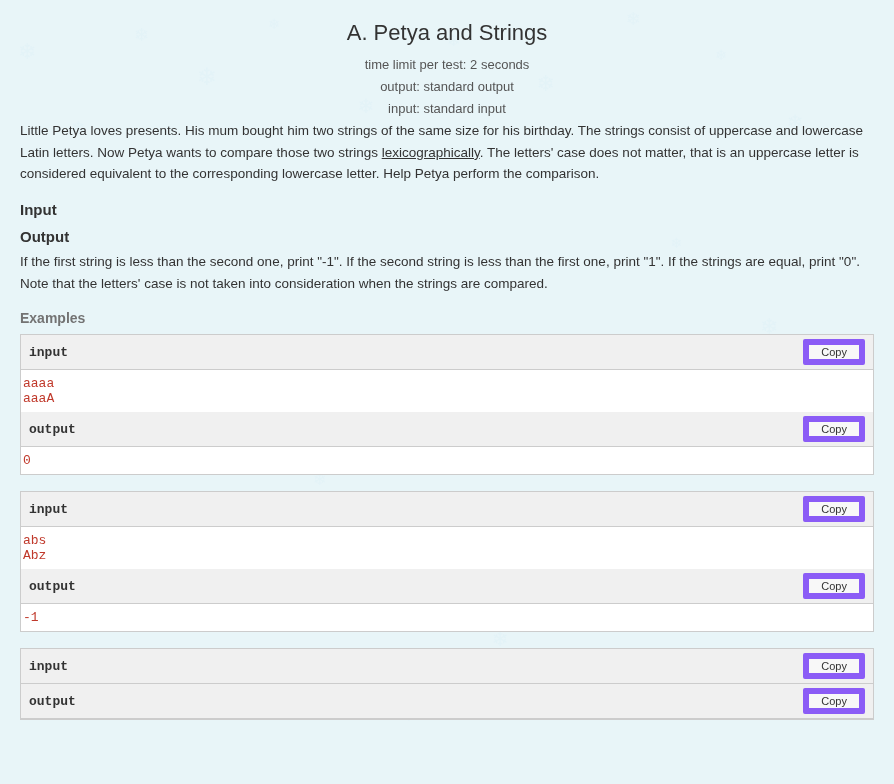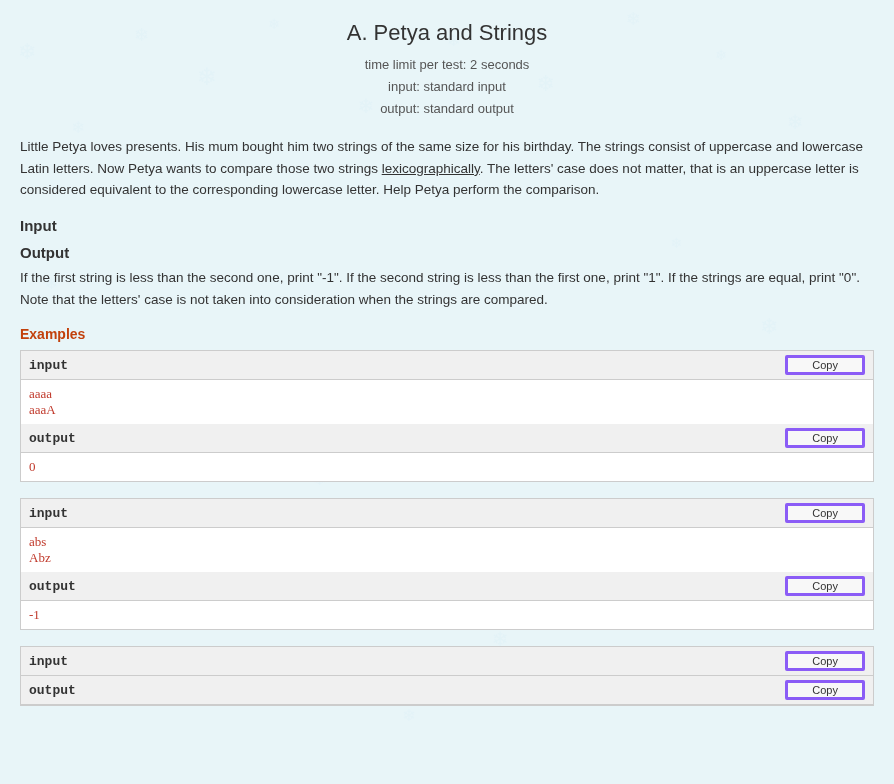--- a/index.html
+++ b/index.html
@@ -47,21 +47,20 @@
       font-weight: normal;
       color: #333;
       margin-bottom: 8px;
     }
 
     .meta-info {
       text-align: center;
       font-size: 13px;
       color: #555;
       line-height: 1.7;
-      margin-bottom: 16px;
     }
 
     .problem-text {
       font-size: 13.5px;
       line-height: 1.6;
       color: #333;
       margin-bottom: 16px;
     }
 
     .underline {
@@ -79,21 +78,21 @@
 
     .section-body {
       font-size: 13.5px;
       line-height: 1.6;
       margin-bottom: 16px;
     }
 
     .examples-title {
       font-size: 14px;
       font-weight: bold;
-      color: #c2410c;
+      color: #737373;
       margin-bottom: 8px;
     }
 
     .example-block {
       margin-bottom: 16px;
       border: 1px solid #ccc;
     }
 
     .example-header {
       display: flex;
@@ -106,32 +105,32 @@
 
     .example-header-label {
       font-family: 'Courier New', monospace;
       font-size: 13px;
       font-weight: bold;
       color: #333;
     }
 
     .copy-button {
       font-size: 11px;
-      padding: 1px 24px;
+      padding: 1px 12px;
       background: #f8f8f8;
-      border: 3px solid #8b5cf6;
+      border: 6px solid #8b5cf6;
       color: #333;
       cursor: pointer;
       border-radius: 2px;
     }
 
     .example-content {
       background: #fff;
-      padding: 6px 8px;
-      font-family: Liberation Serif, serif;
+      padding: 6px 2px;
+      font-family: Liberation Mono, monospace;
       font-size: 13px;
       color: #c0392b;
       min-height: 24px;
     }
   </style>
 </head>
 <body>
 
 <div class="snowflakes" aria-hidden="true">
   <span class="snowflake" style="left:2%;top:5%;font-size:22px;">❄</span>
@@ -160,22 +159,22 @@
   <span class="snowflake" style="left:35%;top:60%;font-size:16px;">❄</span>
   <span class="snowflake" style="left:65%;top:65%;font-size:22px;">❄</span>
 </div>
 
 <div class="content">
 
   <h1 class="problem-title">A. Petya and Strings</h1>
 
   <div class="meta-info">
     <div>time limit per test: 2 seconds</div>
+    <div>output: standard output</div>
     <div>input: standard input</div>
-    <div>output: standard output</div>
   </div>
 
   <p class="problem-text">
     Little Petya loves presents. His mum bought him two strings of the same size for his birthday. The strings consist of uppercase and lowercase Latin letters. Now Petya wants to compare those two strings <span class="underline">lexicographically</span>. The letters' case does not matter, that is an uppercase letter is considered equivalent to the corresponding lowercase letter. Help Petya perform the comparison.
   </p>
 
   <div class="section-title">Input</div>
 
   <div class="section-title">Output</div>
   <div class="section-body">If the first string is less than the second one, print "-1". If the second string is less than the first one, print "1". If the strings are equal, print "0". Note that the letters' case is not taken into consideration when the strings are compared.</div>

